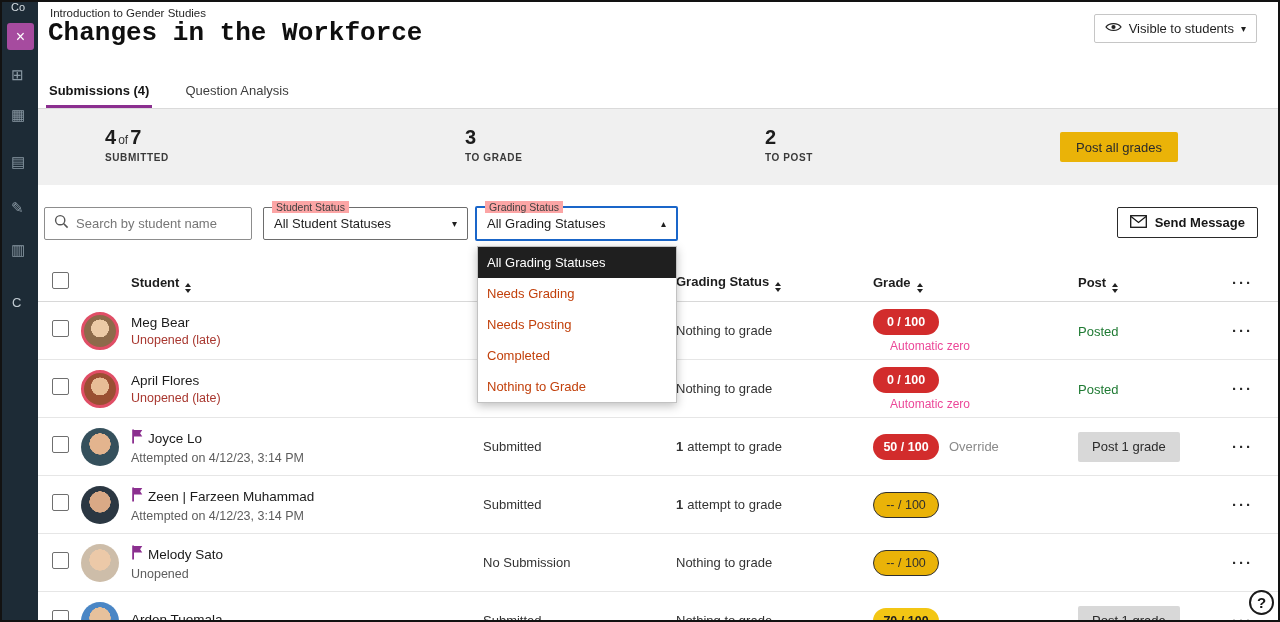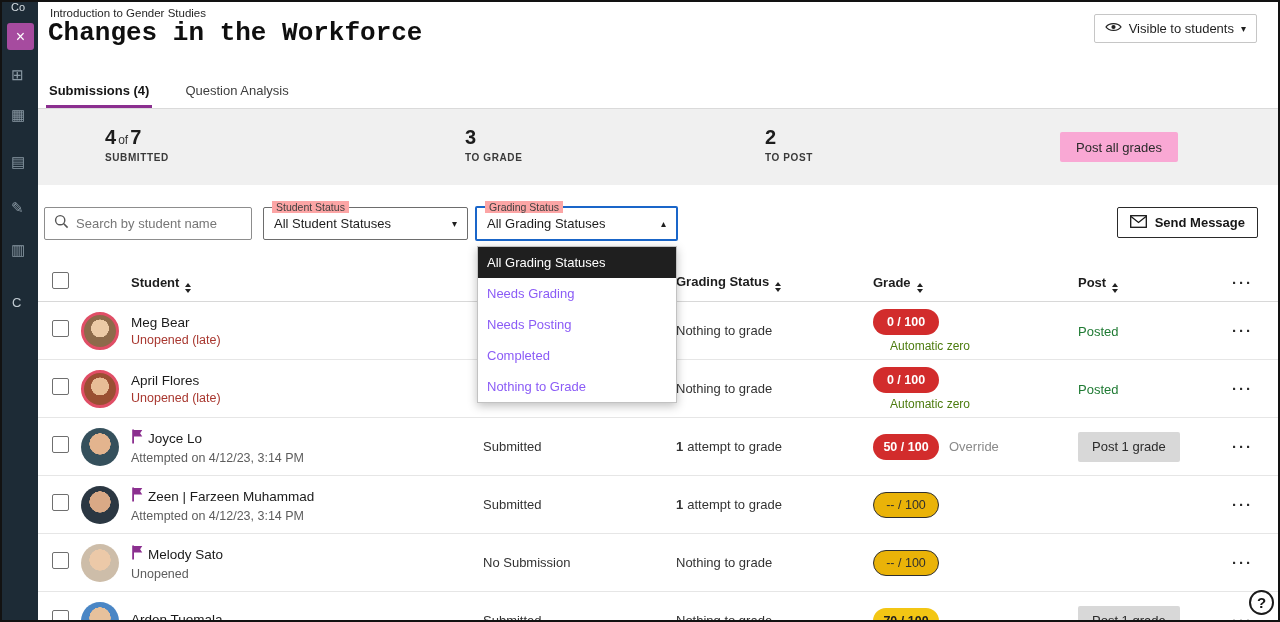--- a/index.html
+++ b/index.html
@@ -26,35 +26,35 @@
   .tab { display:flex; align-items:center; padding:0 3px; font-size:13px; color:#3d3d3d; position:relative; cursor:pointer; white-space:nowrap; }
   .tab.active { color:#161616; font-weight:700; }
   .tab.active::after { content:""; position:absolute; left:0; right:0; bottom:0; height:3px; background:#8b2f8f; }
 
   .stats { height:76px; background:#f0f0f0; position:relative; }
   .stat { position:absolute; top:17px; }
   .stat-submitted { left:67px; } .stat-grade { left:427px; } .stat-post { left:727px; }
   .stat-big { font-size:20px; font-weight:700; color:#1d1d1d; }
   .stat-of { font-size:12px; color:#333; margin:0 2px; }
   .stat-label { font-size:10px; letter-spacing:.6px; color:#3a3a3a; margin-top:3px; font-weight:600; }
-  .post-all-btn { position:absolute; right:100px; top:23px; height:30px; padding:0 16px; background:#f9a8d4; border:none; border-radius:2px; font-size:13px; color:#2b2b2b; cursor:pointer; }
+  .post-all-btn { position:absolute; right:100px; top:23px; height:30px; padding:0 16px; background:#eab308; border:none; border-radius:2px; font-size:13px; color:#2b2b2b; cursor:pointer; }
 
   .filters { height:79px; position:relative; }
   .search-box { position:absolute; left:6px; top:22px; width:208px; height:33px; border:1px solid #8d8d8d; border-radius:2px; display:flex; align-items:center; gap:7px; padding:0 9px; background:#fff; }
   .search-box input { border:none; outline:none; flex:1; font-size:13px; color:#333; font-family:inherit; background:transparent; }
   .search-box input::placeholder { color:#767676; }
   .combo { position:absolute; top:22px; height:33px; border:1px solid #6d6d6d; border-radius:2px; background:#fff; display:flex; align-items:center; justify-content:space-between; padding:0 10px; font-size:13px; color:#1d1d1d; cursor:pointer; }
   .combo-label { position:absolute; top:-7px; left:8px; background:#fca5a5; padding:0 4px; font-size:10.5px; color:#3f3f3f; white-space:nowrap; }
   .combo.student { left:225px; width:205px; }
   .combo.grading { left:437px; width:203px; border:2px solid #1a66c9; height:35px; top:21px; }
   .send-btn { position:absolute; top:22px; right:20px; height:31px; border:1px solid #2a2a2a; border-radius:2px; background:#fff; display:flex; align-items:center; gap:8px; padding:0 12px; font-size:13px; font-weight:700; color:#161616; cursor:pointer; }
 
   
   .grading-menu { position:absolute; left:439px; top:244px; width:200px; background:#fff; border:1px solid #c2c2c2; box-shadow:0 3px 9px rgba(0,0,0,.25); z-index:20; }
-  .menu-item { height:31px; display:flex; align-items:center; padding-left:9px; font-size:13px; color:#8b5cf6; cursor:pointer; }
+  .menu-item { height:31px; display:flex; align-items:center; padding-left:9px; font-size:13px; color:#c2410c; cursor:pointer; }
   .menu-item.selected { background:#1f1f1f; color:#fff; }
 
   
   .thead { display:flex; align-items:center; height:38px; border-bottom:1px solid #d8d8d8; }
   .row { display:flex; align-items:center; height:58px; border-bottom:1px solid #e6e6e6; }
   .c-check { flex:0 0 43px; padding-left:14px; }
   .c-avatar { flex:0 0 50px; }
   .c-student { flex:0 0 352px; }
   .c-subm { flex:0 0 193px; font-size:13px; color:#333; }
   .c-grading { flex:0 0 197px; font-size:13px; color:#333; }
@@ -72,21 +72,21 @@
   .name { font-size:13.5px; color:#1b1b1b; cursor:pointer; }
   .sub { font-size:12.5px; color:#5d5d5d; margin-top:3px; }
   .sub.late { color:#a8372f; }
   .g-count { font-weight:700; margin-right:4px; }
   .pill { min-width:66px; height:26px; border-radius:14px; display:inline-flex; align-items:center; justify-content:center; font-size:12.5px; font-weight:700; padding:0 10px; }
   .pill.red { background:#d22c2c; color:#fff; }
   .pill.outline { background:#eab308; border:1px solid #2f2f2f; color:#2f2f2f; font-weight:400; }
   .pill.yellow { background:#f3c614; color:#1f1f1f; }
   .grade-line { display:flex; align-items:center; }
   .override { font-size:13px; color:#8a8a8a; margin-left:10px; }
-  .note { font-size:12px; color:#4d7c0f; margin-top:4px; margin-left:17px; }
+  .note { font-size:12px; color:#ec4899; margin-top:4px; margin-left:17px; }
   .posted { font-size:13px; color:#1f7a33; }
   .post-btn { height:30px; padding:0 14px; background:#d8d8d8; border:none; border-radius:2px; font-size:13px; color:#2b2b2b; cursor:pointer; }
   .ellipsis { background:none; border:none; font-size:15px; font-weight:700; letter-spacing:2px; color:#2b2b2b; cursor:pointer; }
 
   .help-btn { position:absolute; right:4px; bottom:5px; width:25px; height:25px; border-radius:50%; border:2px solid #1a1a1a; background:#fff; font-size:15px; font-weight:700; color:#141414; display:flex; align-items:center; justify-content:center; z-index:30; cursor:pointer; }
 </style>
 </head>
 <body>
 
 <div class="screen">

